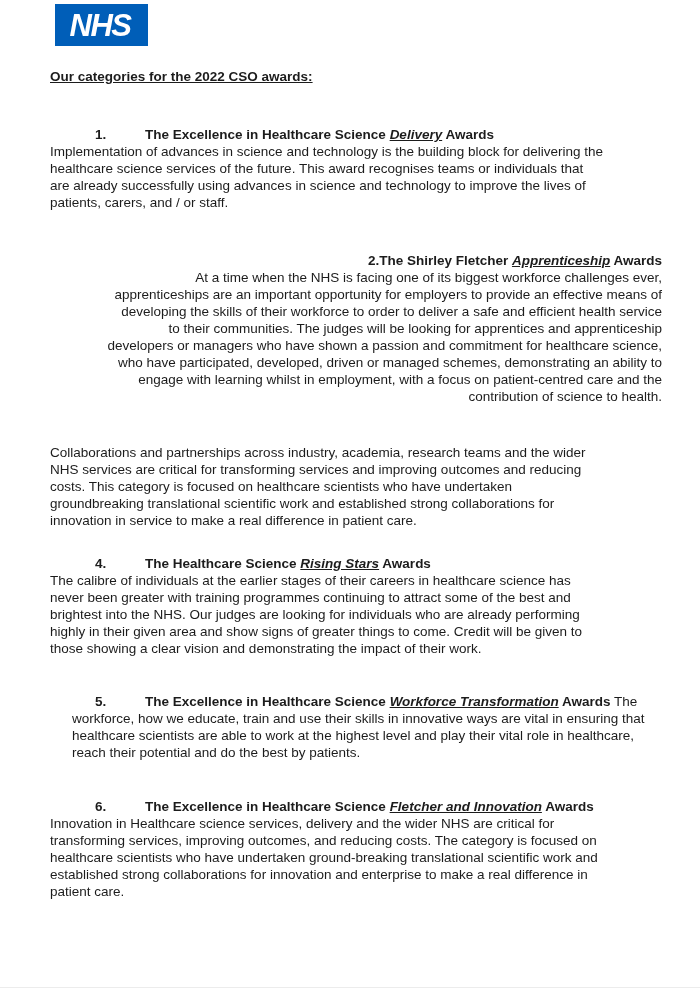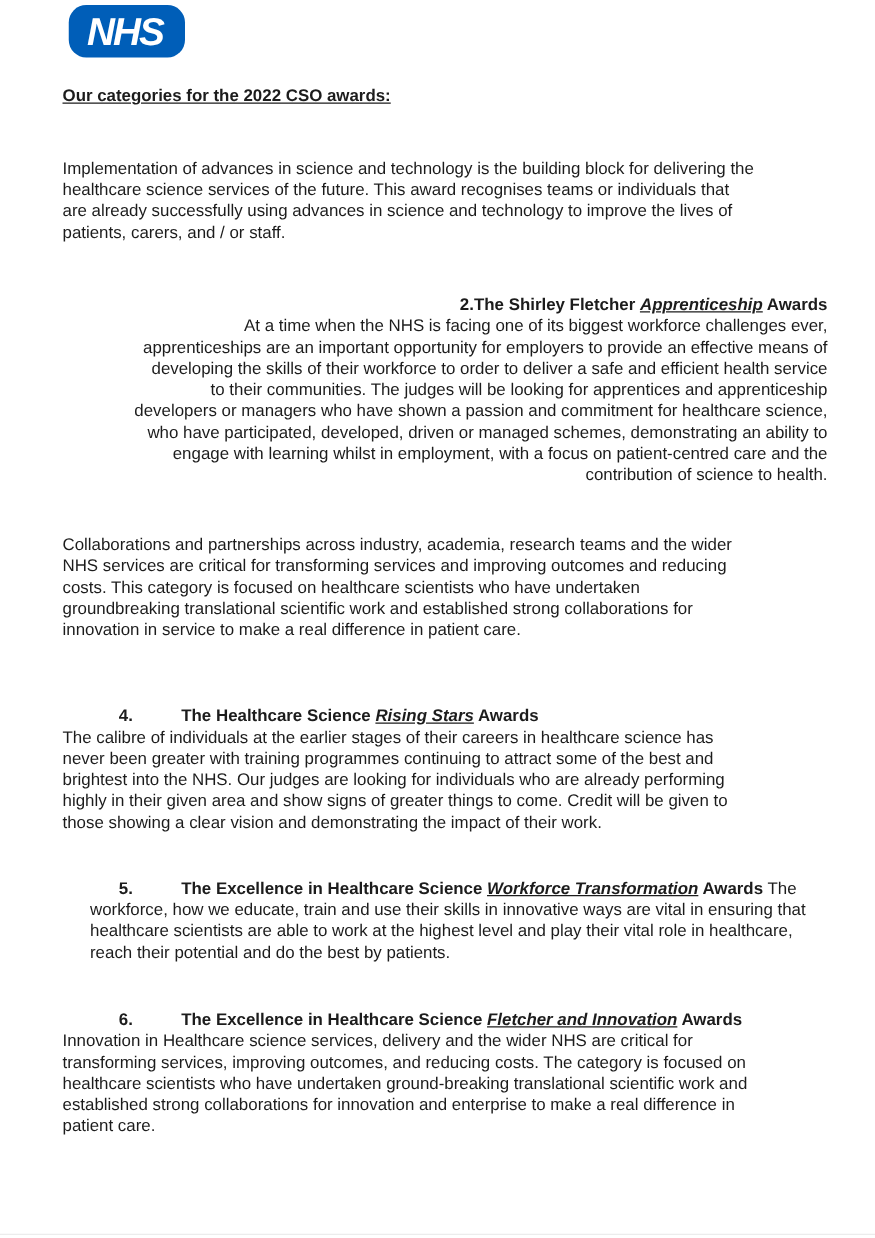--- a/index.html
+++ b/index.html
@@ -5,31 +5,31 @@
   html, body { margin:0; padding:0; }
   body {
     width:700px; height:990px; overflow:hidden; position:relative;
     background:#ffffff; color:#1c1c1c;
     font-family:"Liberation Sans","DejaVu Sans",sans-serif;
     font-size:13.5px; line-height:17px;
   }
   .page { padding:4px 38px 0 50px; }
   .nhs-logo {
     width:93px; height:42px; margin-left:5px;
-    display:flex; align-items:center; justify-content:center;border-radius:14px;
+    display:flex; align-items:center; justify-content:center;
   }
   .nhs-logo span {
     color:#ffffff; font-weight:bold; font-style:italic;
     font-size:31px; letter-spacing:-1.5px; padding-right:3px;
   }
   .doc-heading { margin-top:22px; font-weight:bold; text-decoration:underline; }
   .sec { margin-top:41px; }
   .sec.s2 { margin-top:41px;text-align:right; }
   .sec.s3 { margin-top:39px; }
-  .sec.s4 { margin-top:52px; }
+  .sec.s4 { margin-top:26px; }
   .sec.s6 { margin-top:37px; }
   .sec-heading { font-weight:bold; padding-left:45px; }
   .sec-num { display:inline-block; width:50px; }
   .emph { font-style:italic; text-decoration:underline; }
   .sec-body { white-space:pre-wrap; }
   .s6 .sec-body { margin-top:0; }
   .sec5-block { margin-top:36px; padding-left:22px; white-space:pre-wrap; }
   .sec5-num { display:inline-block; margin-left:23px; width:50px; font-weight:bold; }
   .b { font-weight:bold; }
   .bottom-edge {
@@ -42,20 +42,21 @@
 
 <div class="page">
 
   <div class="nhs-logo" style="background-color: rgb(0, 94, 184);">
       <span>NHS</span>
     </div>
 
   <div class="doc-heading">Our categories for the 2022 CSO awards:</div>
 
   <div class="sec s1">
+    <div class="sec-heading"><span class="sec-num">1.</span><span>The Excellence in Healthcare Science </span><span class="emph">Delivery</span><span> Awards</span></div>
     <div class="sec-body">Implementation of advances in science and technology is the building block for delivering the
 healthcare science services of the future. This award recognises teams or individuals that
 are already successfully using advances in science and technology to improve the lives of
 patients, carers, and / or staff.</div>
   </div>
 
   <div class="sec s2">
     <div class="sec-heading"><span class="sec-num">2.</span><span>The Shirley Fletcher </span><span class="emph">Apprenticeship</span><span> Awards</span></div>
     <div class="sec-body">At a time when the NHS is facing one of its biggest workforce challenges ever,
 apprenticeships are an important opportunity for employers to provide an effective means of

